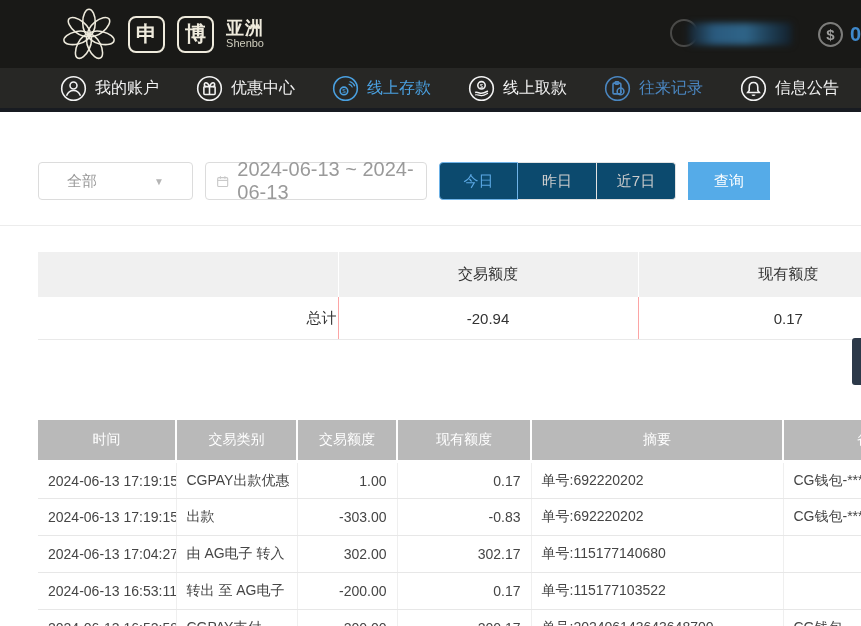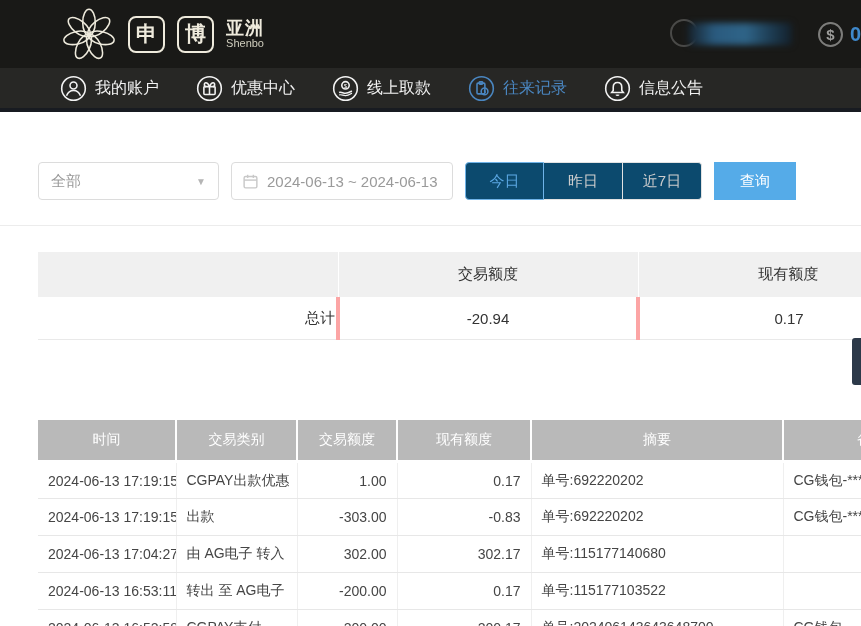--- a/index.html
+++ b/index.html
@@ -49,29 +49,29 @@
     height:44px;background:var(--nav-bg);border-bottom:4px solid #181b21;
     display:flex;align-items:center;gap:37px;padding:0 0 0 60px;box-sizing:border-box;
   }
   .nav-item{display:flex;align-items:center;gap:8px;color:#f2f2f2;font-size:16px;cursor:pointer;white-space:nowrap;}
   .nav-item svg{width:27px;height:27px;display:block;}
   .nav-item.nav-blue-bright{color:var(--nav-deposit);}
   .nav-item.nav-blue-dim{color:var(--nav-records);}
   
   .filter-row{display:flex;align-items:center;margin:50px 0 0 38px;gap:12px;}
   .select-box{
-    width:181px;height:38px;border:1px solid #dcdcdc;border-radius:4px;background:#fff;
+    width:155px;height:38px;border:1px solid #dcdcdc;border-radius:4px;background:#fff;
     display:flex;align-items:center;justify-content:space-between;
-    padding:0 12px;box-sizing:border-box;color:#999;font-size:15px;cursor:pointer;
+    padding:0 28px;box-sizing:border-box;color:#999;font-size:15px;cursor:pointer;
   }
   .select-caret{font-size:10px;color:#b5b5b5;}
   .date-box{
     width:222px;height:38px;border:1px solid #dcdcdc;border-radius:4px;background:#fff;
     display:flex;align-items:center;gap:8px;padding:0 10px;box-sizing:border-box;
-    color:#9a9a9a;font-size:15px;cursor:pointer;
+    color:#9a9a9a;font-size:20px;cursor:pointer;
   }
   .cal-icon{color:#c8c8c8;}
   .quick-group{display:flex;}
   .quick-btn{
     height:38px;min-width:79px;background:#0c4a6e;border:1px solid #e2e2e2;border-left-width:0;
     color:#ccc;font-size:15px;display:flex;align-items:center;justify-content:center;
     box-sizing:border-box;cursor:pointer;padding:0 14px;
   }
   .quick-btn:first-child{border-left-width:1px;border-radius:4px 0 0 4px;}
   .quick-btn:last-child{border-radius:0 4px 4px 0;}
@@ -85,21 +85,21 @@
   .summary-table{
     margin:26px 0 0 38px;width:900px;border-collapse:collapse;table-layout:fixed;font-size:15px;
   }
   .summary-table th{
     background:#f0f0f0;height:43px;font-weight:normal;color:#333;text-align:center;
     border-left:1px solid #fff;
   }
   .summary-table th:first-child{border-left:none;}
   .summary-table td{
     height:40px;text-align:center;color:#333;border-bottom:1px solid #e9e9e9;
-    border-left:4px solid #fca5a5;background:#fff;
+    border-left:1px solid #fca5a5;background:#fff;
   }
   .summary-table td:first-child{border-left:none;text-align:right;}
   
   .side-tab{
     position:absolute;right:0;top:338px;width:9px;height:47px;background:var(--side-tab);
     border-radius:3px 0 0 3px;cursor:pointer;
   }
   
   .main-table-wrap{margin:80px 0 0 38px;}
   .main-table{width:920px;border-collapse:collapse;table-layout:fixed;font-size:14px;}
@@ -164,20 +164,29 @@
     <span>我的账户</span>
   </div>
   <div class="nav-item">
     <svg viewBox="0 0 24 24" fill="none" stroke="currentColor" stroke-width="1.4">
       <circle cx="12" cy="12" r="10.5"></circle>
       <rect x="7" y="10.3" width="10" height="7" rx="0.8"></rect>
       <line x1="12" y1="10.3" x2="12" y2="17.3"></line>
       <path d="M12 10.3c0 0-1.4-3.4-3.2-3.4s-1.8 3.4 0 3.4 M12 10.3c0 0 1.4-3.4 3.2-3.4s1.8 3.4 0 3.4"></path>
     </svg>
     <span>优惠中心</span>
+  </div>
+  <div class="nav-item nav-blue-bright">
+    <svg viewBox="0 0 24 24" fill="none" stroke="currentColor" stroke-width="1.4">
+      <circle cx="12" cy="12" r="10.5"></circle>
+      <circle cx="10.6" cy="14.2" r="3.4"></circle>
+      <text x="10.6" y="16.2" font-size="5.5" text-anchor="middle" fill="currentColor" stroke="none">$</text>
+      <path d="M14.8 8.2c1.6 0.4 2.8 1.4 3.4 2.8 M15.6 5.8c2.4 0.7 4 2.2 4.7 4.2" stroke-width="1.1"></path>
+    </svg>
+    <span>线上存款</span>
   </div>
   <div class="nav-item">
     <svg viewBox="0 0 24 24" fill="none" stroke="currentColor" stroke-width="1.4">
       <circle cx="12" cy="12" r="10.5"></circle>
       <circle cx="12" cy="9.2" r="3.3"></circle>
       <text x="12" y="11.2" font-size="5.5" text-anchor="middle" fill="currentColor" stroke="none">$</text>
       <path d="M6.3 15.6c1.8-0.9 3.4 0.6 5.7 0.6 2 0 3.4-0.8 5.7-2"></path>
       <path d="M6.3 17.8c1.8-0.9 3.6 0.6 5.7 0.5 2.2-0.1 3.6-1 5.7-2.2" stroke-width="1.1"></path>
     </svg>
     <span>线上取款</span>

